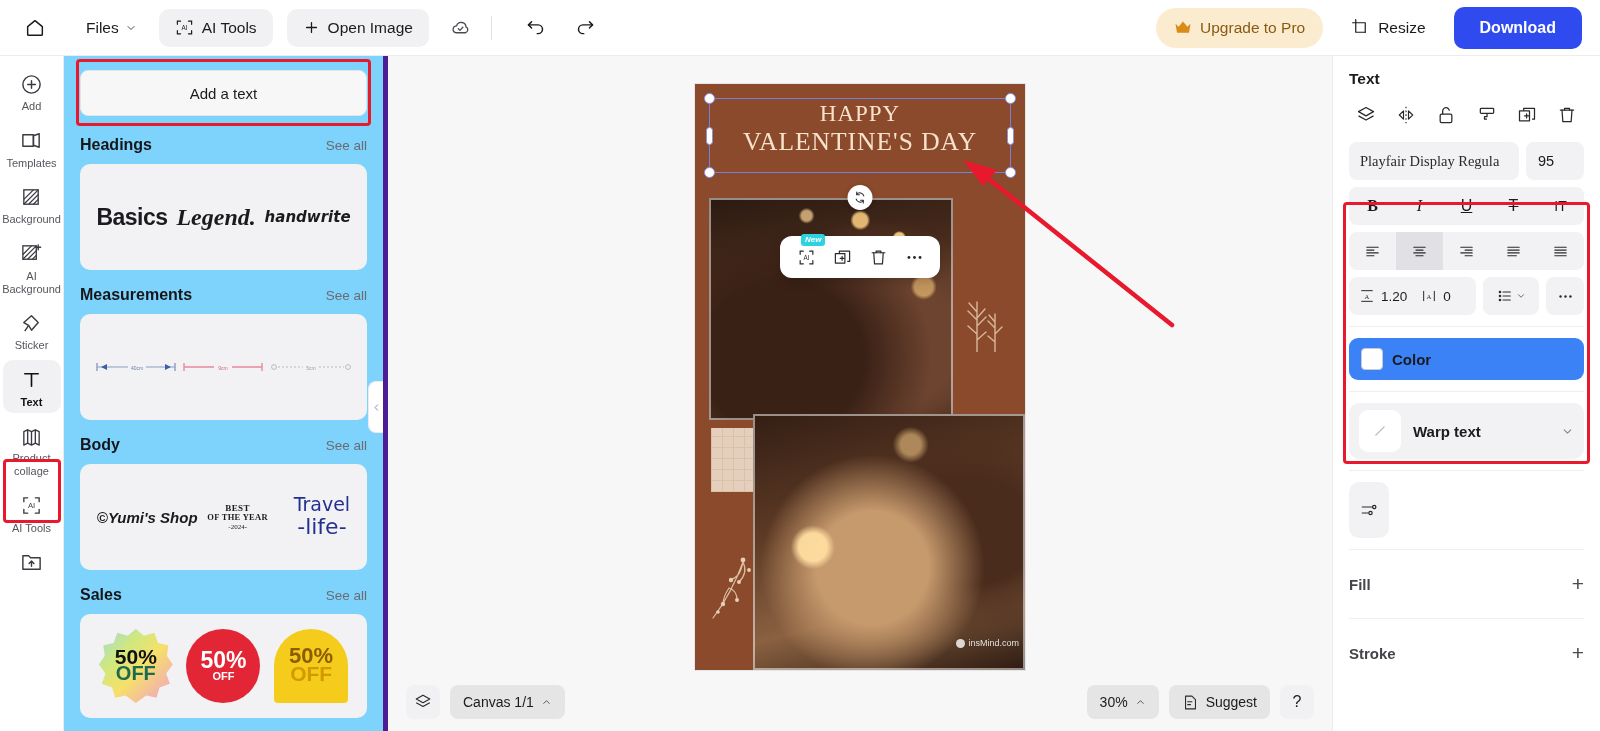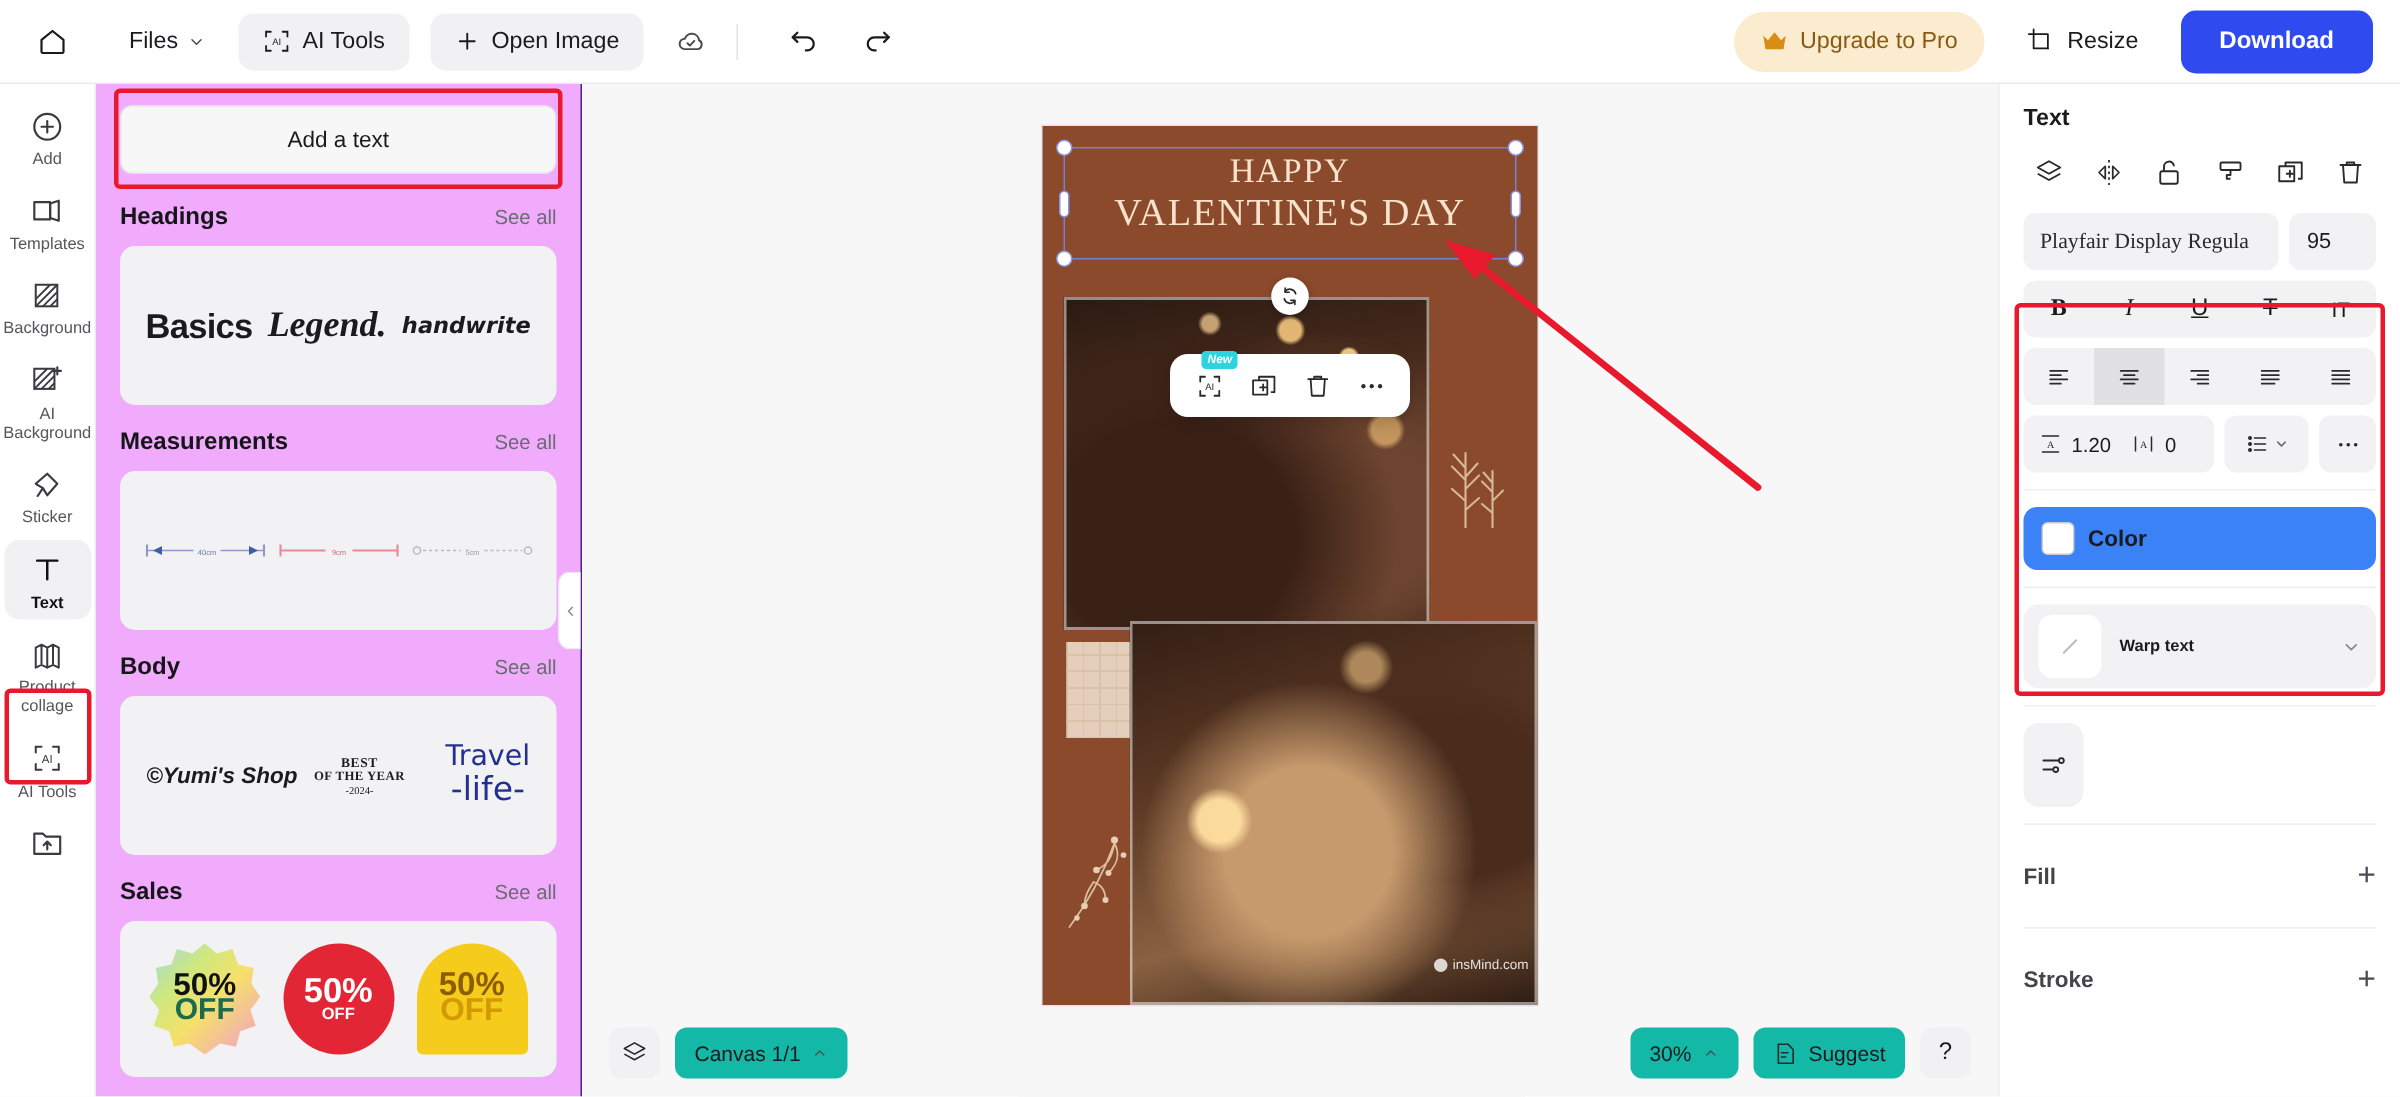--- a/index.html
+++ b/index.html
@@ -55,21 +55,21 @@
   .rail-item.active { background: #f1f1f3; }
   .rail-item.active .lbl { color: #111; font-weight: 700; }
   .rail-item .ico { height: 26px; display: flex; align-items: center; justify-content: center; }
   .rail-hl {
     position: absolute; left: 3px; width: 58px; border: 3px solid #e8192c; border-radius: 4px;
     pointer-events: none;
   }
 
   
   .panel {
-    width: 324px; flex: 0 0 324px; background: #f0abfc; border-right: 1px solid #4c1d95;
+    width: 324px; flex: 0 0 324px; background: #7dd3fc; border-right: 5px solid #4c1d95;
     padding: 14px 16px 0; overflow: hidden; position: relative;
   }
   .add-text-btn {
     height: 46px; border: 1px solid #e4e4e7; background: #f7f7f8; border-radius: 8px;
     display: flex; align-items: center; justify-content: center; font-size: 15px; cursor: pointer;
   }
   .add-text-wrap { position: relative; margin-bottom: 20px; }
   .add-text-hl { position: absolute; inset: -11px -4px -10px -4px; border: 3px solid #e8192c; border-radius: 4px; pointer-events: none; }
 
   .sec-head { display: flex; align-items: baseline; justify-content: space-between; margin: 16px 0 10px; }
@@ -170,21 +170,21 @@
     display: flex; align-items: center; gap: 4px; padding: 0 10px; z-index: 6;
   }
   .fb-btn { width: 32px; height: 32px; display: flex; align-items: center; justify-content: center; border-radius: 7px; cursor: pointer; position: relative; }
   .new-badge { position: absolute; top: -7px; left: 11px; background: #2ed3e0; color: #fff;
     font-size: 8px; font-weight: 700; font-style: italic; padding: 1px 4px; border-radius: 3px; line-height: 1.2; }
 
   
   .bottombar { position: absolute; left: 0; right: 0; bottom: 0; height: 58px; display: flex; align-items: center; padding: 0 18px; pointer-events: none; }
   .bb-left { display: flex; align-items: center; gap: 10px; pointer-events: auto; }
   .bb-right { margin-left: auto; display: flex; align-items: center; gap: 10px; pointer-events: auto; }
-  .bb-btn { height: 34px; display: flex; align-items: center; gap: 7px; padding: 0 13px; background: #14b8a6; border-radius: 8px; font-size: 14px; cursor: pointer; }
+  .bb-btn { height: 34px; display: flex; align-items: center; gap: 7px; padding: 0 13px; background: #e5e5e5; border-radius: 8px; font-size: 14px; cursor: pointer; }
   .bb-icon { width: 34px; height: 34px; display: flex; align-items: center; justify-content: center; border-radius: 8px; background: #f1f1f3; cursor: pointer; }
 
   
   .rpanel { width: 268px; flex: 0 0 268px; background: #fff; border-left: 1px solid #ececee; padding: 14px 16px 0; position: relative; overflow: hidden; }
   .rp-title { font-size: 15.5px; font-weight: 700; margin-bottom: 12px; }
   .rp-actions { display: flex; align-items: center; justify-content: space-between; padding: 0 2px 12px; }
   .rp-act { width: 30px; height: 30px; display: flex; align-items: center; justify-content: center; border-radius: 7px; cursor: pointer; }
   .rp-hl { position: absolute; left: 10px; right: 10px; top: 146px; height: 262px; border: 3px solid #e8192c; border-radius: 4px; pointer-events: none; z-index: 8; }
 
   .rp-row { display: flex; gap: 7px; margin-bottom: 7px; }
@@ -199,21 +199,21 @@
   .sp-val { margin-right: 8px; }
   .list-box { width: 56px; height: 38px; background: #f2f2f4; border-radius: 8px; display: flex; align-items: center; justify-content: center; gap: 3px; cursor: pointer; }
   .more-box { width: 38px; height: 38px; background: #f2f2f4; border-radius: 8px; display: flex; align-items: center; justify-content: center; cursor: pointer; font-size: 17px; letter-spacing: 1px; }
   .rp-divider { height: 1px; background: #eeeef0; margin: 11px 0; }
   .cc-row { display: flex; gap: 8px; }
   .cc-btn { flex: 1; height: 42px; background: #3b82f6; border-radius: 9px; display: flex; align-items: center; gap: 9px; padding: 0 12px; font-size: 15px; font-weight: 700; cursor: pointer; }
   .swatch { width: 22px; height: 22px; border: 1.5px solid #c9c9cf; border-radius: 4px; background: #fff; }
   .fx-row { display: flex; gap: 8px; align-items: center; margin-top: 2px; }
   .fx-main { flex: 1; height: 56px; background: #f2f2f4; border-radius: 10px; display: flex; align-items: center; padding: 0 10px; gap: 12px; cursor: pointer; }
   .fx-thumb { width: 42px; height: 42px; background: #fff; border-radius: 9px; display: flex; align-items: center; justify-content: center; }
-  .fx-label { font-size: 11px; font-weight: 700; flex: 1; }
+  .fx-label { font-size: 15px; font-weight: 700; flex: 1; }
   .fx-side { width: 40px; height: 56px; background: #f2f2f4; border-radius: 10px; display: flex; align-items: center; justify-content: center; cursor: pointer; }
   .plus-row { height: 46px; display: flex; align-items: center; justify-content: space-between; font-size: 15px; font-weight: 700; color: #44444b; cursor: pointer; }
   .plus-row .pl { font-size: 21px; font-weight: 300; color: #4a4a52; }
 
   
   .arrow-svg { position: absolute; left: 0; top: 0; width: 1600px; height: 731px; pointer-events: none; z-index: 50; }
 </style>
 </head>
 <body>
 

